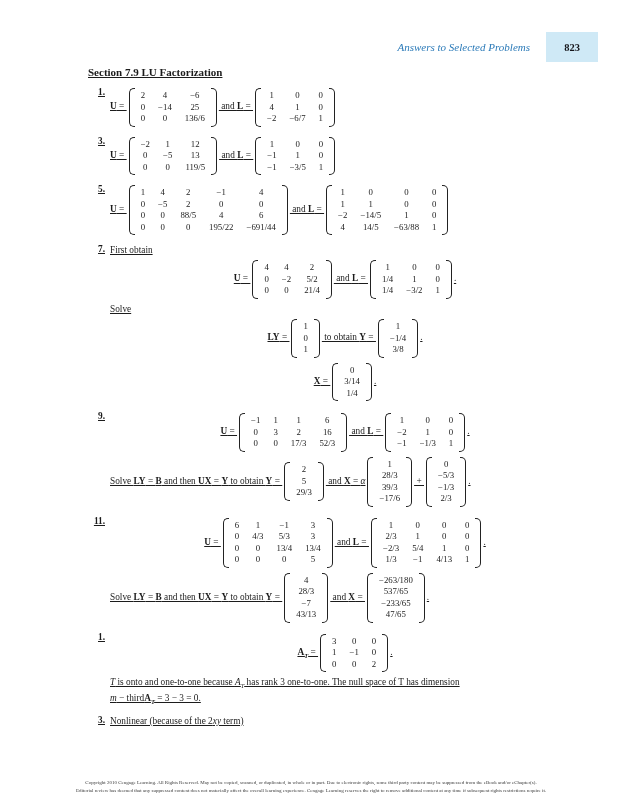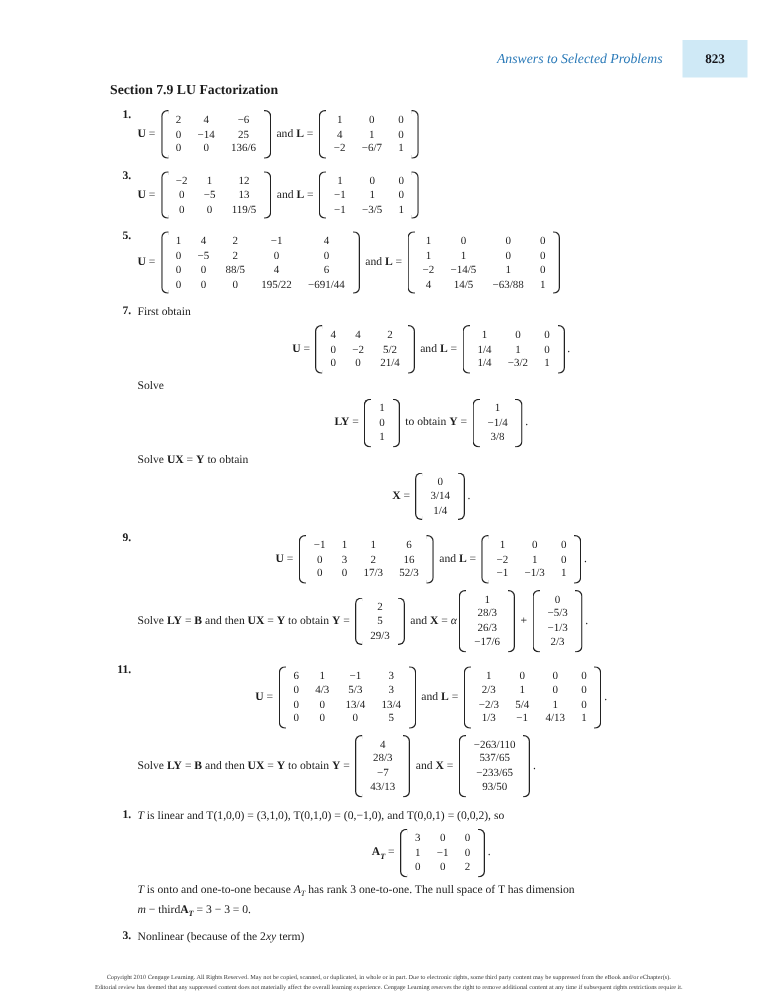--- a/index.html
+++ b/index.html
@@ -14,21 +14,21 @@
     position:absolute;top:32px;left:0;right:24px;
     display:flex;justify-content:flex-end;align-items:center;gap:16px;
   }
   .header-title{color:#2b7ab8;font-style:italic;font-size:11px;}
   .pnbox{
     background:#cfe9f6;width:52px;height:30px;
     display:flex;align-items:center;justify-content:center;
     font-weight:bold;font-size:10.5px;color:#15151a;text-align:right;
   }
   
-  .content{position:absolute;top:66px;left:88px;right:42px;}
+  .content{position:absolute;top:66px;left:88px;right:42px;text-decoration:underline;}
   .section{margin-bottom:4px;}
   .section-title{font-weight:bold;font-size:11px;margin:10px 0 7px 0;}
   .section:first-child > .section-title{margin-top:0;}
   .problem{display:flex;margin-bottom:4px;}
   .pnum{
     font-weight:bold;font-size:9.3px;width:17px;min-width:17px;
     text-align:right;padding-right:5px;padding-top:2px;
   }
   .plines{flex:1;min-width:0;}
   .pline{font-size:9.3px;line-height:1.32;margin:2px 0;}
@@ -233,21 +233,20 @@
                 <span class="paren paren-r"></span>
               </span><span><span> to obtain </span></span><span class="bold"><span>Y</span></span><span><span> = </span></span><span class="matrix">
                 <span class="paren paren-l"></span>
                 <span class="mgrid" style="grid-template-columns: repeat(1, auto);">
                   <span class="mcell">1</span>
                   <span class="mcell">−1/4</span>
                   <span class="mcell">3/8</span>
                 </span>
                 <span class="paren paren-r"></span>
               </span><span><span>.</span></span></div>
-            <div class="pline"><span><span>Solve </span></span><span class="bold"><span>UX</span></span><span><span> = </span></span><span class="bold"><span>Y</span></span><span><span> to obtain</span></span></div>
             <div class="pline center"><span class="bold"><span>X</span></span><span><span> = </span></span><span class="matrix">
                 <span class="paren paren-l"></span>
                 <span class="mgrid" style="grid-template-columns: repeat(1, auto);">
                   <span class="mcell">0</span>
                   <span class="mcell">3/14</span>
                   <span class="mcell">1/4</span>
                 </span>
                 <span class="paren paren-r"></span>
               </span><span><span>.</span></span></div>
           </div>
@@ -293,21 +292,21 @@
                   <span class="mcell">2</span>
                   <span class="mcell">5</span>
                   <span class="mcell">29/3</span>
                 </span>
                 <span class="paren paren-r"></span>
               </span><span><span> and </span></span><span class="bold"><span>X</span></span><span><span> = </span></span><span class="italic"><span>α</span></span><span class="matrix">
                 <span class="paren paren-l"></span>
                 <span class="mgrid" style="grid-template-columns: repeat(1, auto);">
                   <span class="mcell">1</span>
                   <span class="mcell">28/3</span>
-                  <span class="mcell">26/3</span>
+                  <span class="mcell">39/3</span>
                   <span class="mcell">−17/6</span>
                 </span>
                 <span class="paren paren-r"></span>
               </span><span><span> + </span></span><span class="matrix">
                 <span class="paren paren-l"></span>
                 <span class="mgrid" style="grid-template-columns: repeat(1, auto);">
                   <span class="mcell">0</span>
                   <span class="mcell">−5/3</span>
                   <span class="mcell">−1/3</span>
                   <span class="mcell">2/3</span>
@@ -367,35 +366,34 @@
                 <span class="mgrid" style="grid-template-columns: repeat(1, auto);">
                   <span class="mcell">4</span>
                   <span class="mcell">28/3</span>
                   <span class="mcell">−7</span>
                   <span class="mcell">43/13</span>
                 </span>
                 <span class="paren paren-r"></span>
               </span><span><span> and </span></span><span class="bold"><span>X</span></span><span><span> = </span></span><span class="matrix">
                 <span class="paren paren-l"></span>
                 <span class="mgrid" style="grid-template-columns: repeat(1, auto);">
-                  <span class="mcell">−263/110</span>
+                  <span class="mcell">−263/180</span>
                   <span class="mcell">537/65</span>
                   <span class="mcell">−233/65</span>
-                  <span class="mcell">93/50</span>
+                  <span class="mcell">47/65</span>
                 </span>
                 <span class="paren paren-r"></span>
               </span><span><span>.</span></span></div>
           </div>
         </div>
       </div>
       <div class="section">
         <div class="problem">
           <span class="pnum">1.</span>
           <div class="plines">
-            <div class="pline"><span class="italic"><span>T</span></span><span><span> is linear and T(1,0,0) = (3,1,0), T(0,1,0) = (0,−1,0), and T(0,0,1) = (0,0,2), so</span></span></div>
             <div class="pline center"><span class="bold"><span>A</span><sub class="msub">T</sub></span><span><span> = </span></span><span class="matrix">
                 <span class="paren paren-l"></span>
                 <span class="mgrid" style="grid-template-columns: repeat(3, auto);">
                   <span class="mcell">3</span>
                   <span class="mcell">0</span>
                   <span class="mcell">0</span>
                   <span class="mcell">1</span>
                   <span class="mcell">−1</span>
                   <span class="mcell">0</span>
                   <span class="mcell">0</span>

